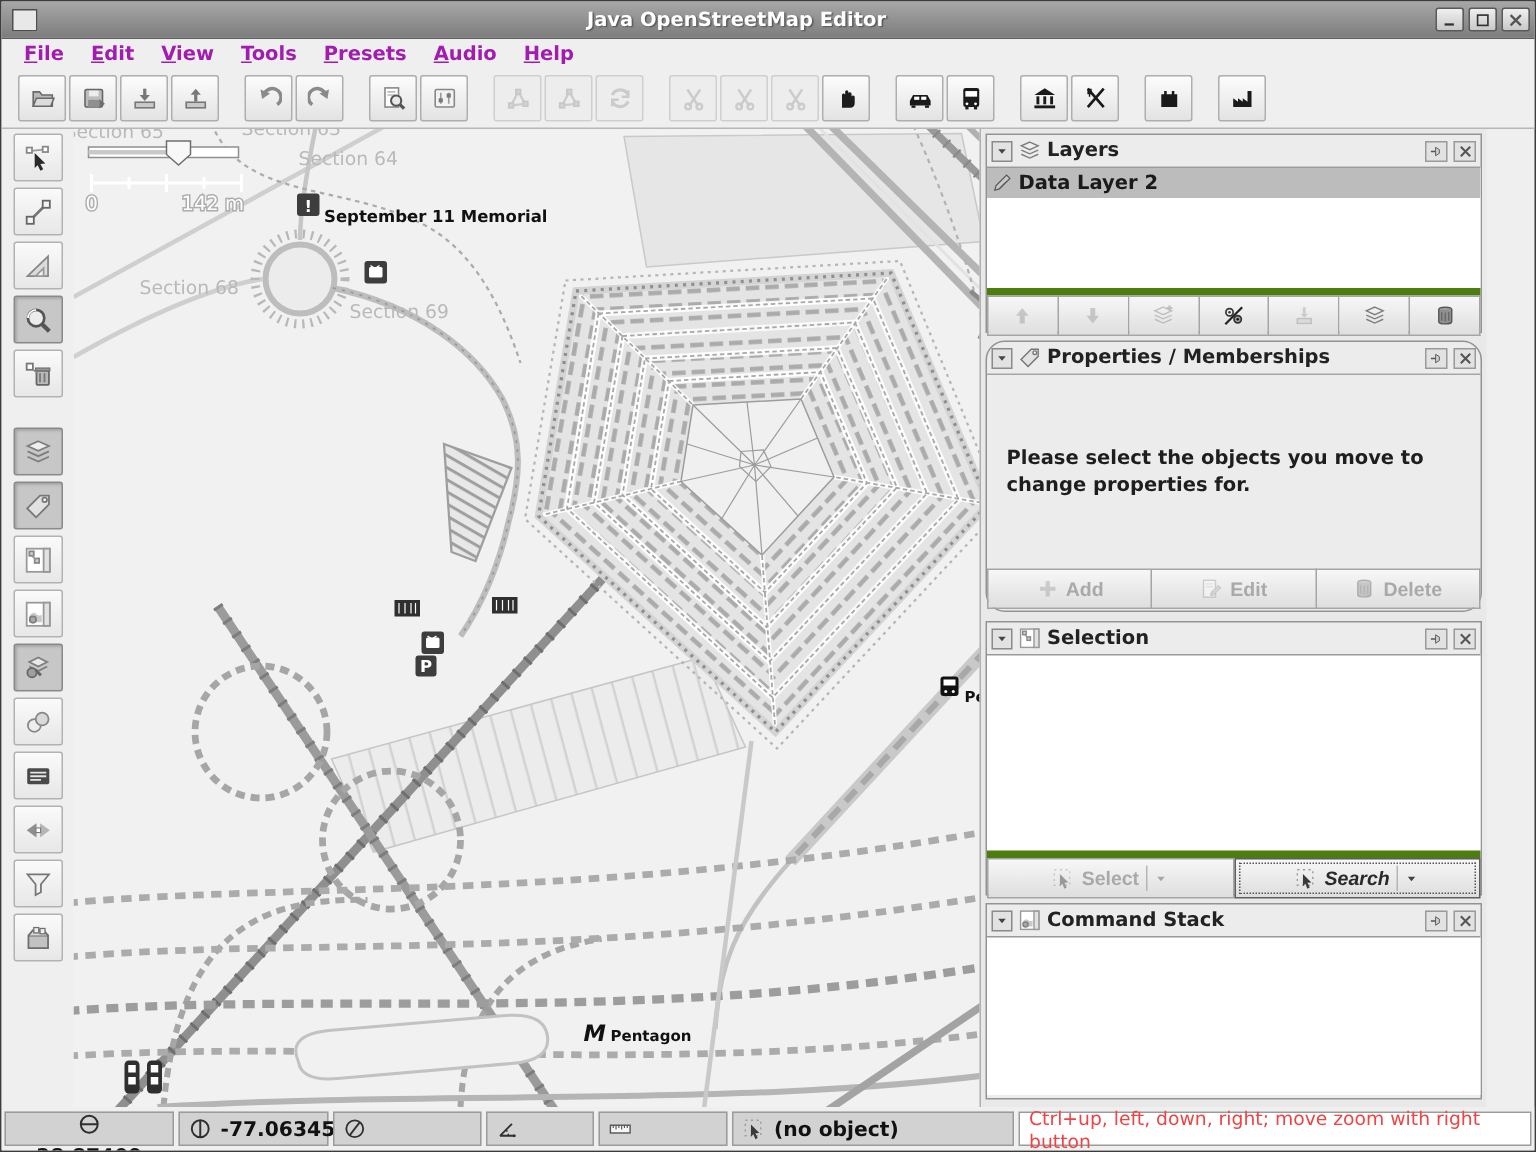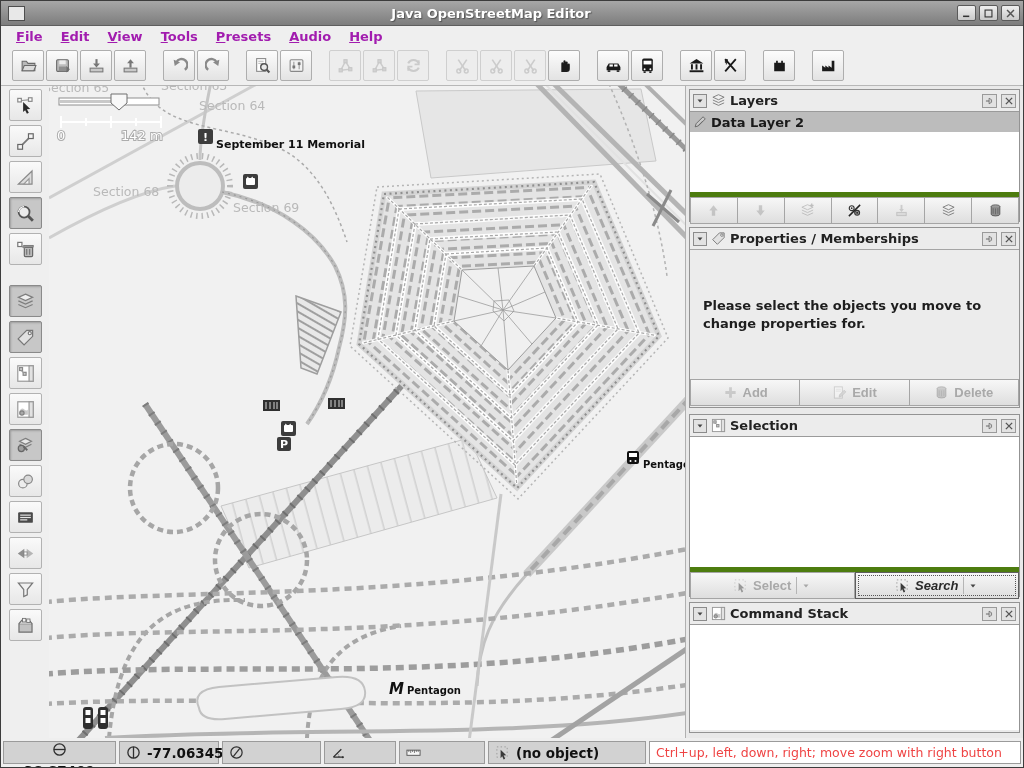--- a/index.html
+++ b/index.html
@@ -27,21 +27,21 @@
   
   #sidebar{position:absolute;left:0;top:85px;width:48px;height:652px;background:#efefef;display:flex;flex-direction:column;align-items:center;padding-top:3px;box-sizing:border-box;}
   .tool{width:33px;height:32px;background:linear-gradient(#fafafa,#e7e7e7);border:1px solid #b2b2b2;border-radius:2px;
     margin-bottom:4px;display:flex;align-items:center;justify-content:center;padding:0;}
   .tool svg{width:19px;height:19px;}
   .tool.active{background:#c7c7c7;border-color:#8a8a8a;box-shadow:inset 1px 1px 2px #9f9f9f;}
   .toolgap{height:16px;}
   
   #map{position:absolute;left:48px;top:85px;width:636px;height:652px;background:#f1f1f1;overflow:hidden;}
   
-  #rightcol{position:absolute;left:684px;top:85px;width:338px;height:652px;background:#e9e9e9;border-left:1px solid #b0b0b0;box-sizing:border-box;}
+  #rightcol{position:absolute;left:652px;top:85px;width:338px;height:652px;background:#e9e9e9;border-left:1px solid #b0b0b0;box-sizing:border-box;}
   .panel{position:absolute;left:3px;width:329px;border:1px solid #939393;background:#ececec;}
   .phead{height:21px;display:flex;align-items:center;gap:4px;padding:0 3px;}
   .collapse{width:14px;height:14px;background:#e2e2e2;border:1px solid #8b8b8b;display:flex;align-items:center;justify-content:center;padding:0;}
   .collapse svg{width:8px;height:8px;}
   .phead .picon{width:15px;height:15px;}
   .ptitle{flex:1;font-size:13px;font-weight:bold;color:#222;}
   .phbtn{width:15px;height:14px;background:#e2e2e2;border:1px solid #9a9a9a;display:flex;align-items:center;justify-content:center;padding:0;}
   .phbtn svg{width:10px;height:10px;}
   .listarea{background:#fff;border-top:1px solid #9a9a9a;border-bottom:5px solid #4d7c0f;overflow:hidden;}
   .layer-row{height:20px;background:#bcbcbc;display:flex;align-items:center;gap:4px;padding:0 3px;font-size:13px;font-weight:bold;color:#1a1a1a;}
@@ -803,21 +803,21 @@
             </svg>
           </button>
         <button class="pbtn">
             <svg>
               <use href="#i-trash"></use>
             </svg>
           </button>
       </div>
     </div>
 
-    <div class="panel" style="top:141px;height:179px;">
+    <div class="panel" style="top:141px;height:179px;border-radius:13px;">
       <div class="phead">
         <button class="collapse">
             <svg>
               <use href="#i-collapse"></use>
             </svg>
           </button>
         <svg class="picon">
             <use href="#i-tag"></use>
           </svg>
         <span class="ptitle">Properties / Memberships</span>
@@ -951,21 +951,21 @@
     <div class="seg" style="width:72px;">
       <svg>
           <use href="#i-angle"></use>
         </svg>
     </div>
     <div class="seg" style="width:86px;">
       <svg>
           <use href="#i-ruler"></use>
         </svg>
     </div>
-    <div class="seg" style="width:158px;">
+    <div class="seg" style="width:188px;">
       <svg>
           <use href="#i-cursorsel"></use>
         </svg>
       <span>(no object)</span>
     </div>
     <div class="seg help">
       <span>Ctrl+up, left, down, right; move zoom with right button</span>
     </div>
   </div>
 

